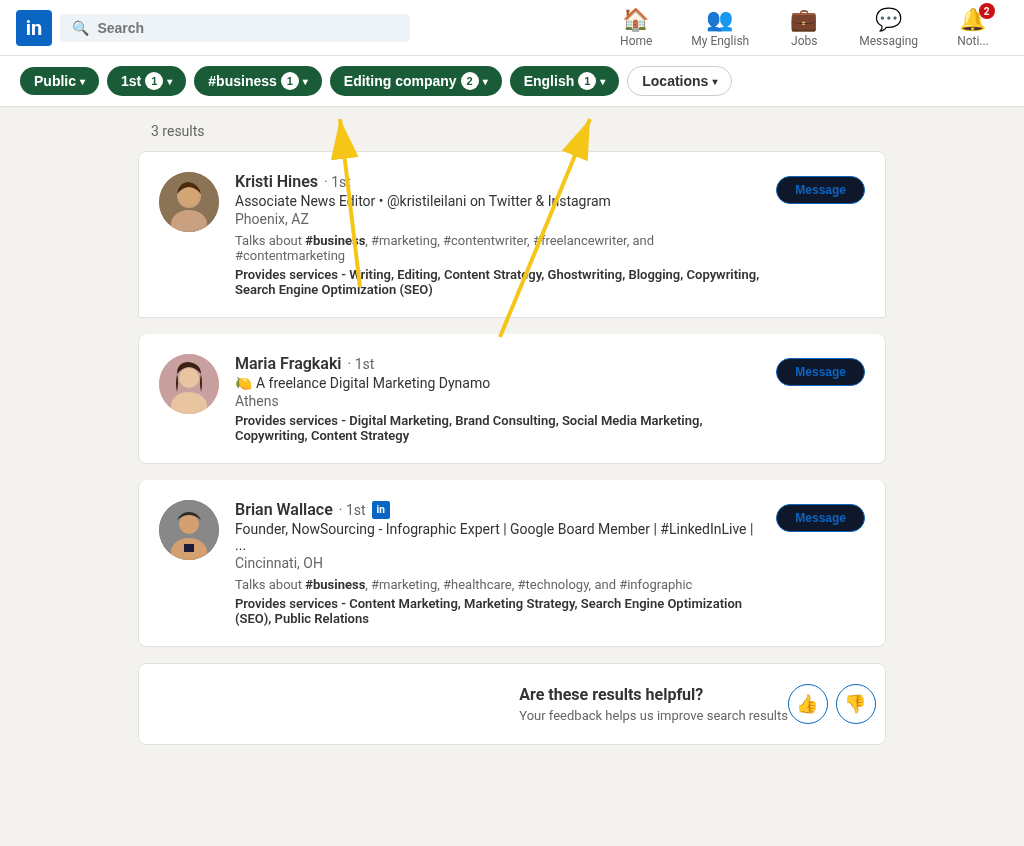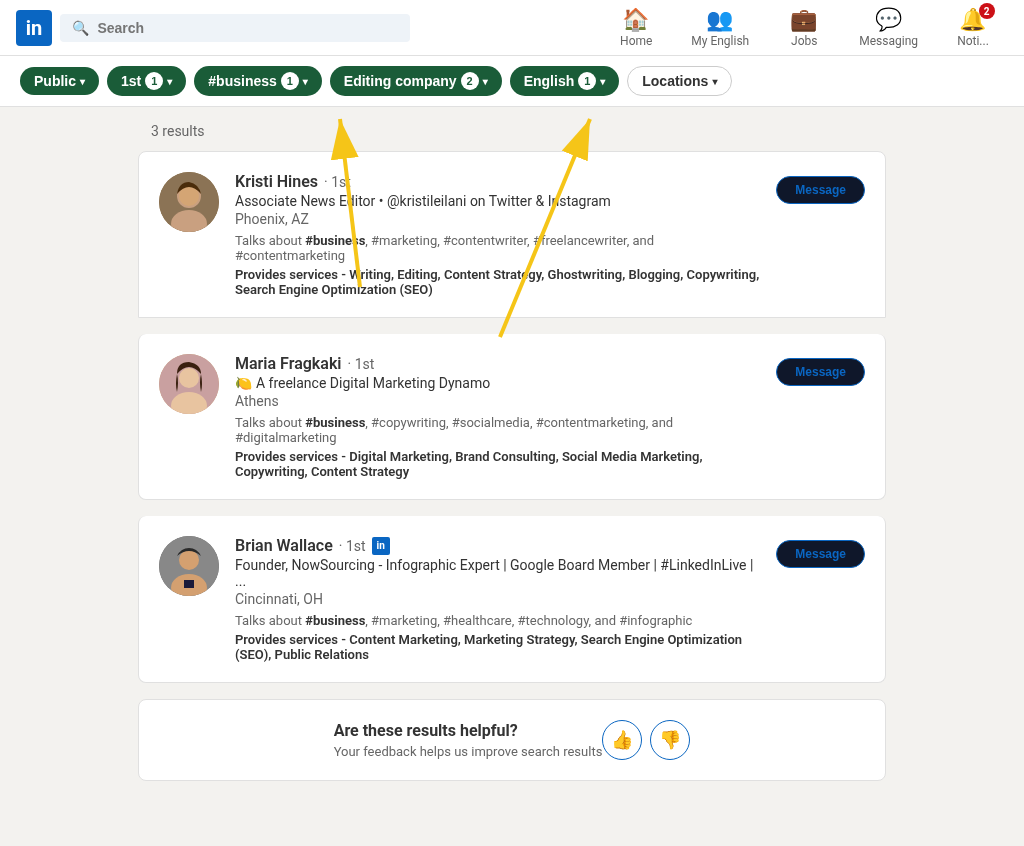--- a/index.html
+++ b/index.html
@@ -233,25 +233,25 @@
       font-weight: 600;
       cursor: pointer;
       white-space: nowrap;
       margin-top: 4px;
     }
 
     
     .feedback-card {
       background: white;
       border-radius: 8px;
-      padding: 20px 24px;
+      padding: 20px 9px;
       margin-top: 12px;
       display: flex;
       align-items: center;
-      justify-content: center;
+      justify-content: flex-end;
       border: 1px solid #e0e0e0;
     }
     .feedback-text h3 { font-size: 16px; font-weight: 700; color: #333; }
     .feedback-text p { font-size: 13px; color: #666; margin-top: 4px; }
     .feedback-btns { display: flex; gap: 8px; }
     .feedback-icon-btn {
       width: 40px;
       height: 40px;
       border-radius: 50%;
       border: 1.5px solid #0a66c2;
@@ -394,23 +394,20 @@
         <path d="M42 20 Q44 30 42 38 Q40 28 42 20" fill="#3a2010"></path>
       </svg>
     </div>
     <div class="person-info">
       <div class="person-name">
         <span>Maria Fragkaki</span>
         <span class="connection-degree">· <span>1st</span></span>
       </div>
       <div class="person-title">🍋 A freelance Digital Marketing Dynamo</div>
       <div class="person-location">Athens</div>
-      <div class="person-tags">
-        Talks about <strong>#business</strong>, #copywriting, #socialmedia, #contentmarketing, and #digitalmarketing
-      </div>
       <div class="person-services">Provides services - Digital Marketing, Brand Consulting, Social Media Marketing, Copywriting, Content Strategy</div>
     </div>
     <button class="message-btn">Message</button>
   </div>
 
   <div class="card">
     <div class="avatar avatar-3">
       <svg width="60" height="60" viewBox="0 0 60 60">
         <circle cx="30" cy="30" r="30" fill="#888"></circle>
         <circle cx="30" cy="24" r="10" fill="#d4a070"></circle>

